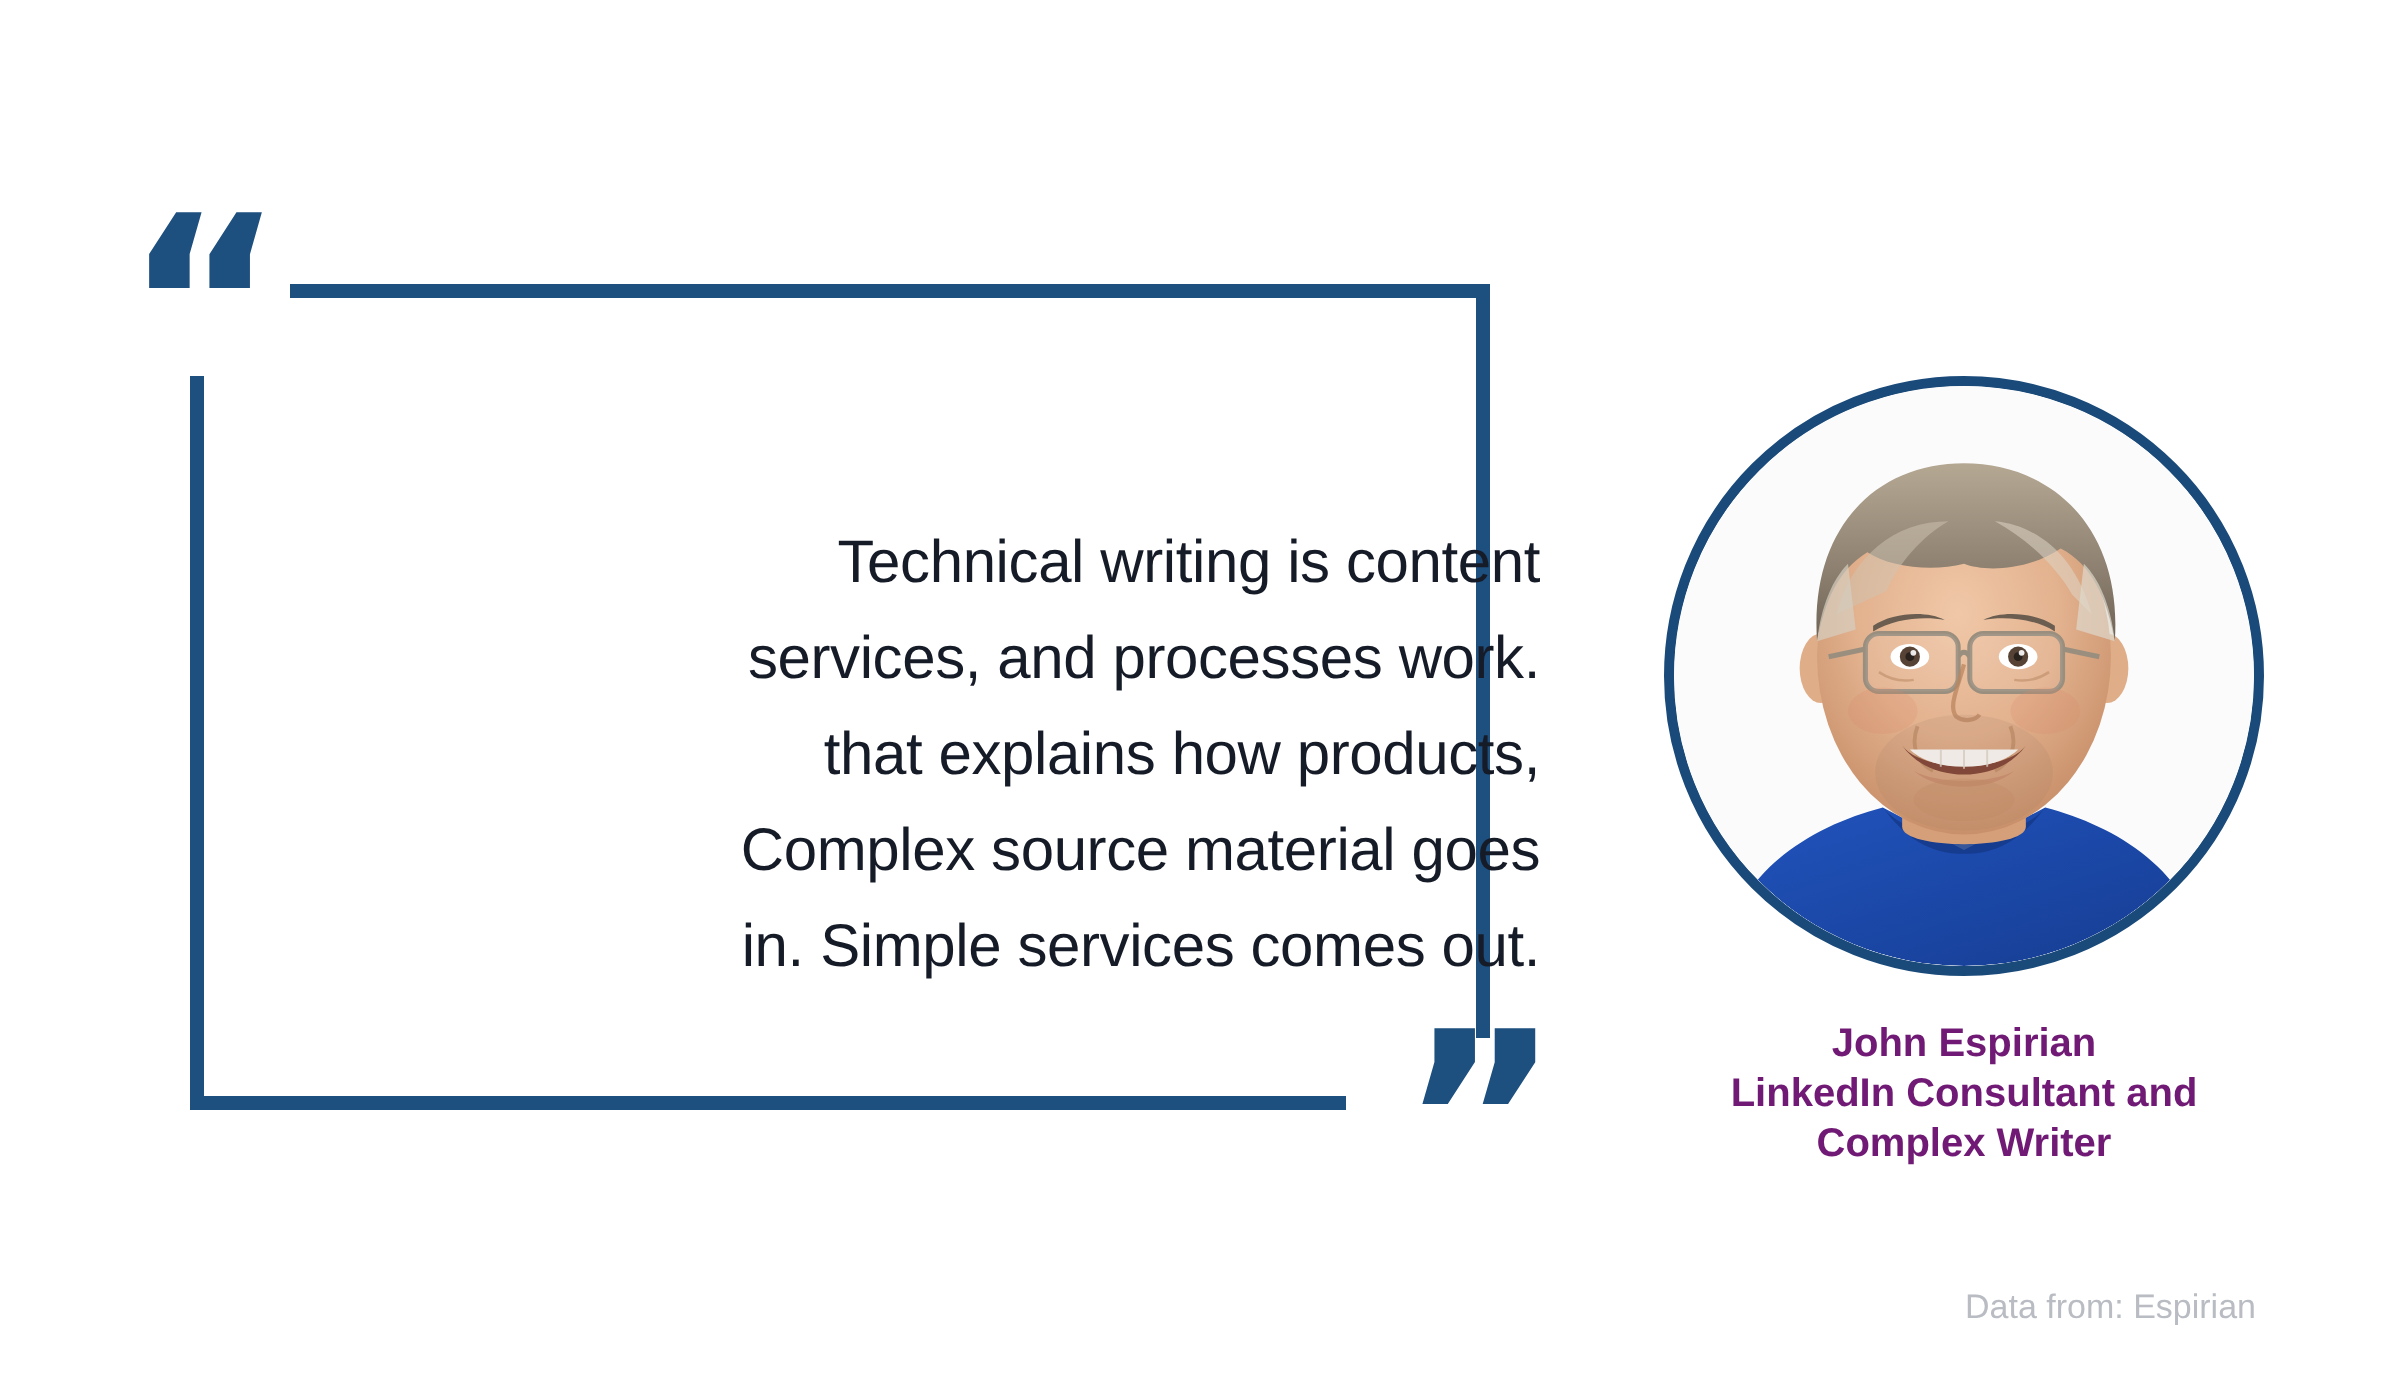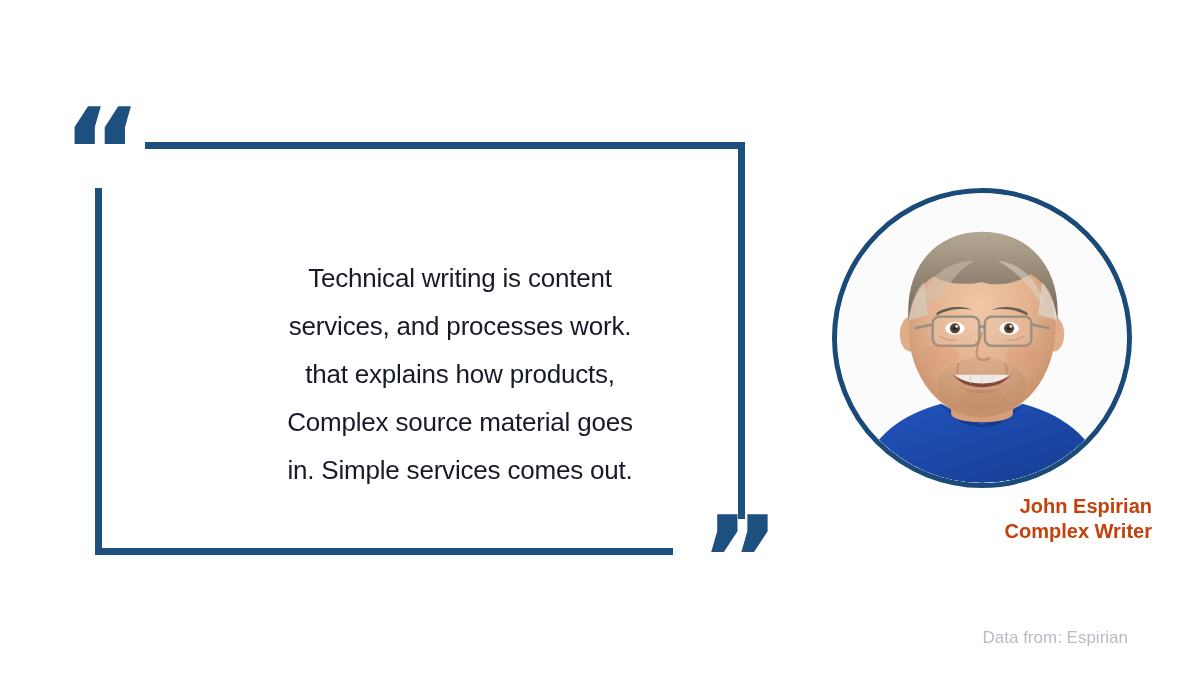--- a/index.html
+++ b/index.html
@@ -80,23 +80,23 @@
     top: 500px;
     font-size: 122px;
   }
 
   
   .quote-text {
     position: absolute;
     left: 110px;
     top: 228px;
     width: 620px;
-    text-align: center;
+    text-align: right;
     color: #161b28;
-    font-size: 26px;
+    font-size: 30px;
     line-height: 48px;
     font-weight: 400;
     letter-spacing: -0.2px;
   }
   .quote-text .line {
     display: block;
     white-space: nowrap;
   }
 
   
@@ -125,38 +125,38 @@
   .avatar-photo svg {
     display: block;
     width: 100%;
     height: 100%;
   }
 
   
   .attribution {
     position: absolute;
     left: 812px;
-    top: 494px;
+    top: 510px;
     width: 340px;
-    text-align: right;
-    color: #c2410c;
+    text-align: center;
+    color: #701a75;
     font-size: 20px;
     line-height: 25px;
     font-weight: 700;
   }
   .attribution .line {
     display: block;
     white-space: nowrap;
   }
 
   
   .footer-note {
     position: absolute;
     right: 72px;
-    top: 628px;
+    top: 644px;
     color: #b9bcc2;
     font-size: 17px;
     font-weight: 400;
     text-align: right;
     white-space: nowrap;
   }
 </style>
 </head>
 <body>
 
@@ -276,18 +276,19 @@
             <ellipse cx="108" cy="168" rx="18" ry="12" fill="#d98a6a" opacity="0.22"></ellipse>
             <ellipse cx="192" cy="168" rx="18" ry="12" fill="#d98a6a" opacity="0.22"></ellipse>
           </g>
         </svg>
       </div>
     </div>
   </div>
 
   <div class="attribution">
     <span class="line">John Espirian</span>
+    <span class="line">LinkedIn Consultant and</span>
     <span class="line">Complex Writer</span>
   </div>
 
   <div class="footer-note">Data from: Espirian</div>
 
 </div>
 
 </body></html>

